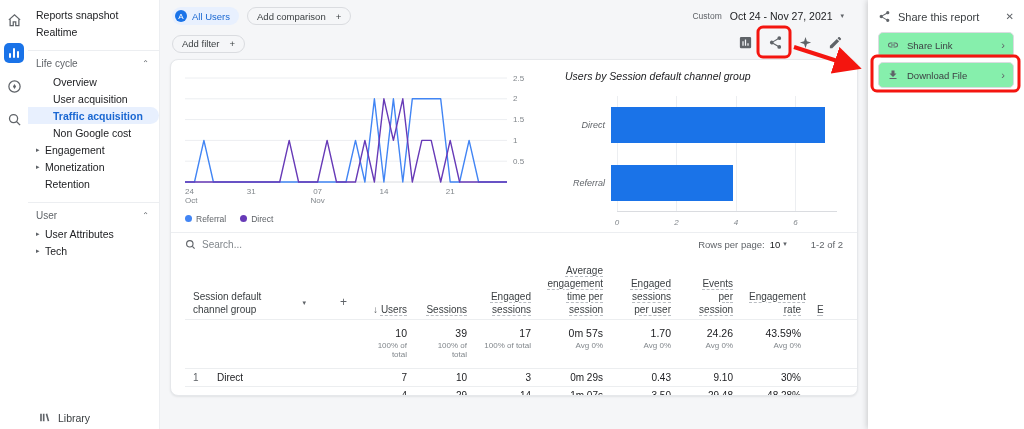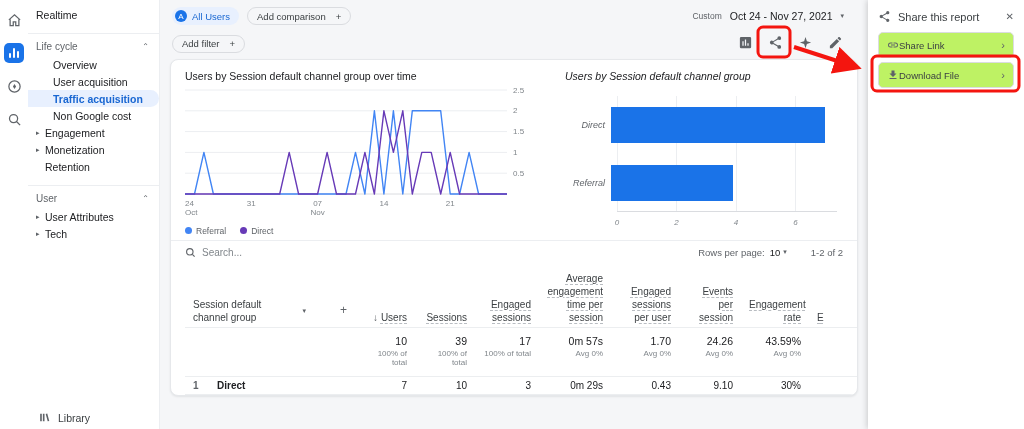--- a/index.html
+++ b/index.html
@@ -81,30 +81,30 @@
   thead th { text-align:right; font-weight:normal; color:#3c4043; vertical-align:bottom; padding-top:8px; line-height:1.3; border-bottom:1px solid #eceef0; }
   .col-label { text-decoration:underline dashed #b9bdc2 1px; text-underline-offset:2px; }
   .dim-th { text-align:left; }
   .dim-head { display:flex; align-items:center; gap:18px; color:#3c4043; }
   .sort-arrow { color:#5f6368; }
   .plus-btn { margin-left:16px; color:#5f6368; font-size:12px; cursor:pointer; }
   .totals td { text-align:right; padding-top:7px; padding-bottom:9px; vertical-align:top; }
   .t-val { font-size:10.5px; color:#202124; }
   .t-sub { font-size:8px; color:#80868b; margin-top:2px; }
   tbody.rows td { border-top:1px solid #eceef0; height:18px; vertical-align:middle; text-align:right; color:#202124; }
-  td.dim-cell { text-align:left !important;font-weight:bold; }
+  td.dim-cell { text-align:left !important; }
   .row-idx { display:inline-block; width:14px; color:#5f6368; margin-right:10px; }
 
   
   .share-panel { width:156px; flex:none; background:#fff; box-shadow:-1px 0 6px rgba(0,0,0,.18); position:relative; z-index:5; padding:10px 10px 0; }
   .sp-header { display:flex; align-items:center; gap:7px; color:#3c4043; }
   .sp-header svg { width:13px; height:13px; flex:none; }
   .sp-title { font-size:11px; flex:1; }
   .sp-close { color:#5f6368; font-size:10px; cursor:pointer; }
-  .sp-row { position:absolute; left:10px; right:10px; height:26px; border:1px solid #dadce0; border-radius:5px; background:#bef264; display:flex; align-items:center; padding:0 8px; font-size:9.5px; color:#3c4043; cursor:pointer; }
+  .sp-row { position:absolute; left:10px; right:10px; height:26px; border:1px solid #dadce0; border-radius:5px; background:#86efac; display:flex; align-items:center; gap:8px; padding:0 8px; font-size:9.5px; color:#3c4043; cursor:pointer; }
   .sp-row svg { width:12px; height:12px; flex:none; }
   .sp-chevron { margin-left:auto; color:#5f6368; font-size:11px; }
 
   .anno { position:absolute; inset:0; pointer-events:none; z-index:40; }
 </style>
 </head>
 <body>
 
 <div class="app">
 
@@ -132,20 +132,23 @@
       <svg viewBox="0 0 24 24" fill="none" stroke="currentColor" stroke-width="2">
           <circle cx="10.5" cy="10.5" r="6.5"></circle>
           <path d="M15.5 15.5L21 21"></path>
         </svg>
     </div>
   </nav>
 
   <aside class="sidebar">
     <div id="sidebar-nav">
         <div class="s-item">
+          <span>Reports snapshot</span>
+        </div>
+        <div class="s-item">
           <span>Realtime</span>
         </div>
         <div class="s-section">
           <div class="s-title">
             <span>Life cycle</span>
             <span class="s-chev">⌃</span>
           </div>
           <div class="s-item s-child ">
             <span>Overview</span>
           </div>
@@ -238,21 +241,20 @@
     <div class="filterbar">
       <div class="chip">
         <span>Add filter</span>
         <span>+</span>
       </div>
     </div>
 
     <div class="card">
       <div class="charts">
         <div class="line-block">
-          <div class="chart-title">Users by Session default channel group over time</div>
           <svg id="line-svg" width="360" height="138" viewBox="0 0 360 138">
               <line x1="0" y1="91.2" x2="322" y2="91.2" stroke="#eceef1" stroke-width="1"></line>
               <text x="328" y="93.7" font-size="8" fill="#80868b">0.5</text>
               <line x1="0" y1="70.4" x2="322" y2="70.4" stroke="#eceef1" stroke-width="1"></line>
               <text x="328" y="72.9" font-size="8" fill="#80868b">1</text>
               <line x1="0" y1="49.6" x2="322" y2="49.6" stroke="#eceef1" stroke-width="1"></line>
               <text x="328" y="52.1" font-size="8" fill="#80868b">1.5</text>
               <line x1="0" y1="28.8" x2="322" y2="28.8" stroke="#eceef1" stroke-width="1"></line>
               <text x="328" y="31.3" font-size="8" fill="#80868b">2</text>
               <line x1="0" y1="8.0" x2="322" y2="8.0" stroke="#eceef1" stroke-width="1"></line>

